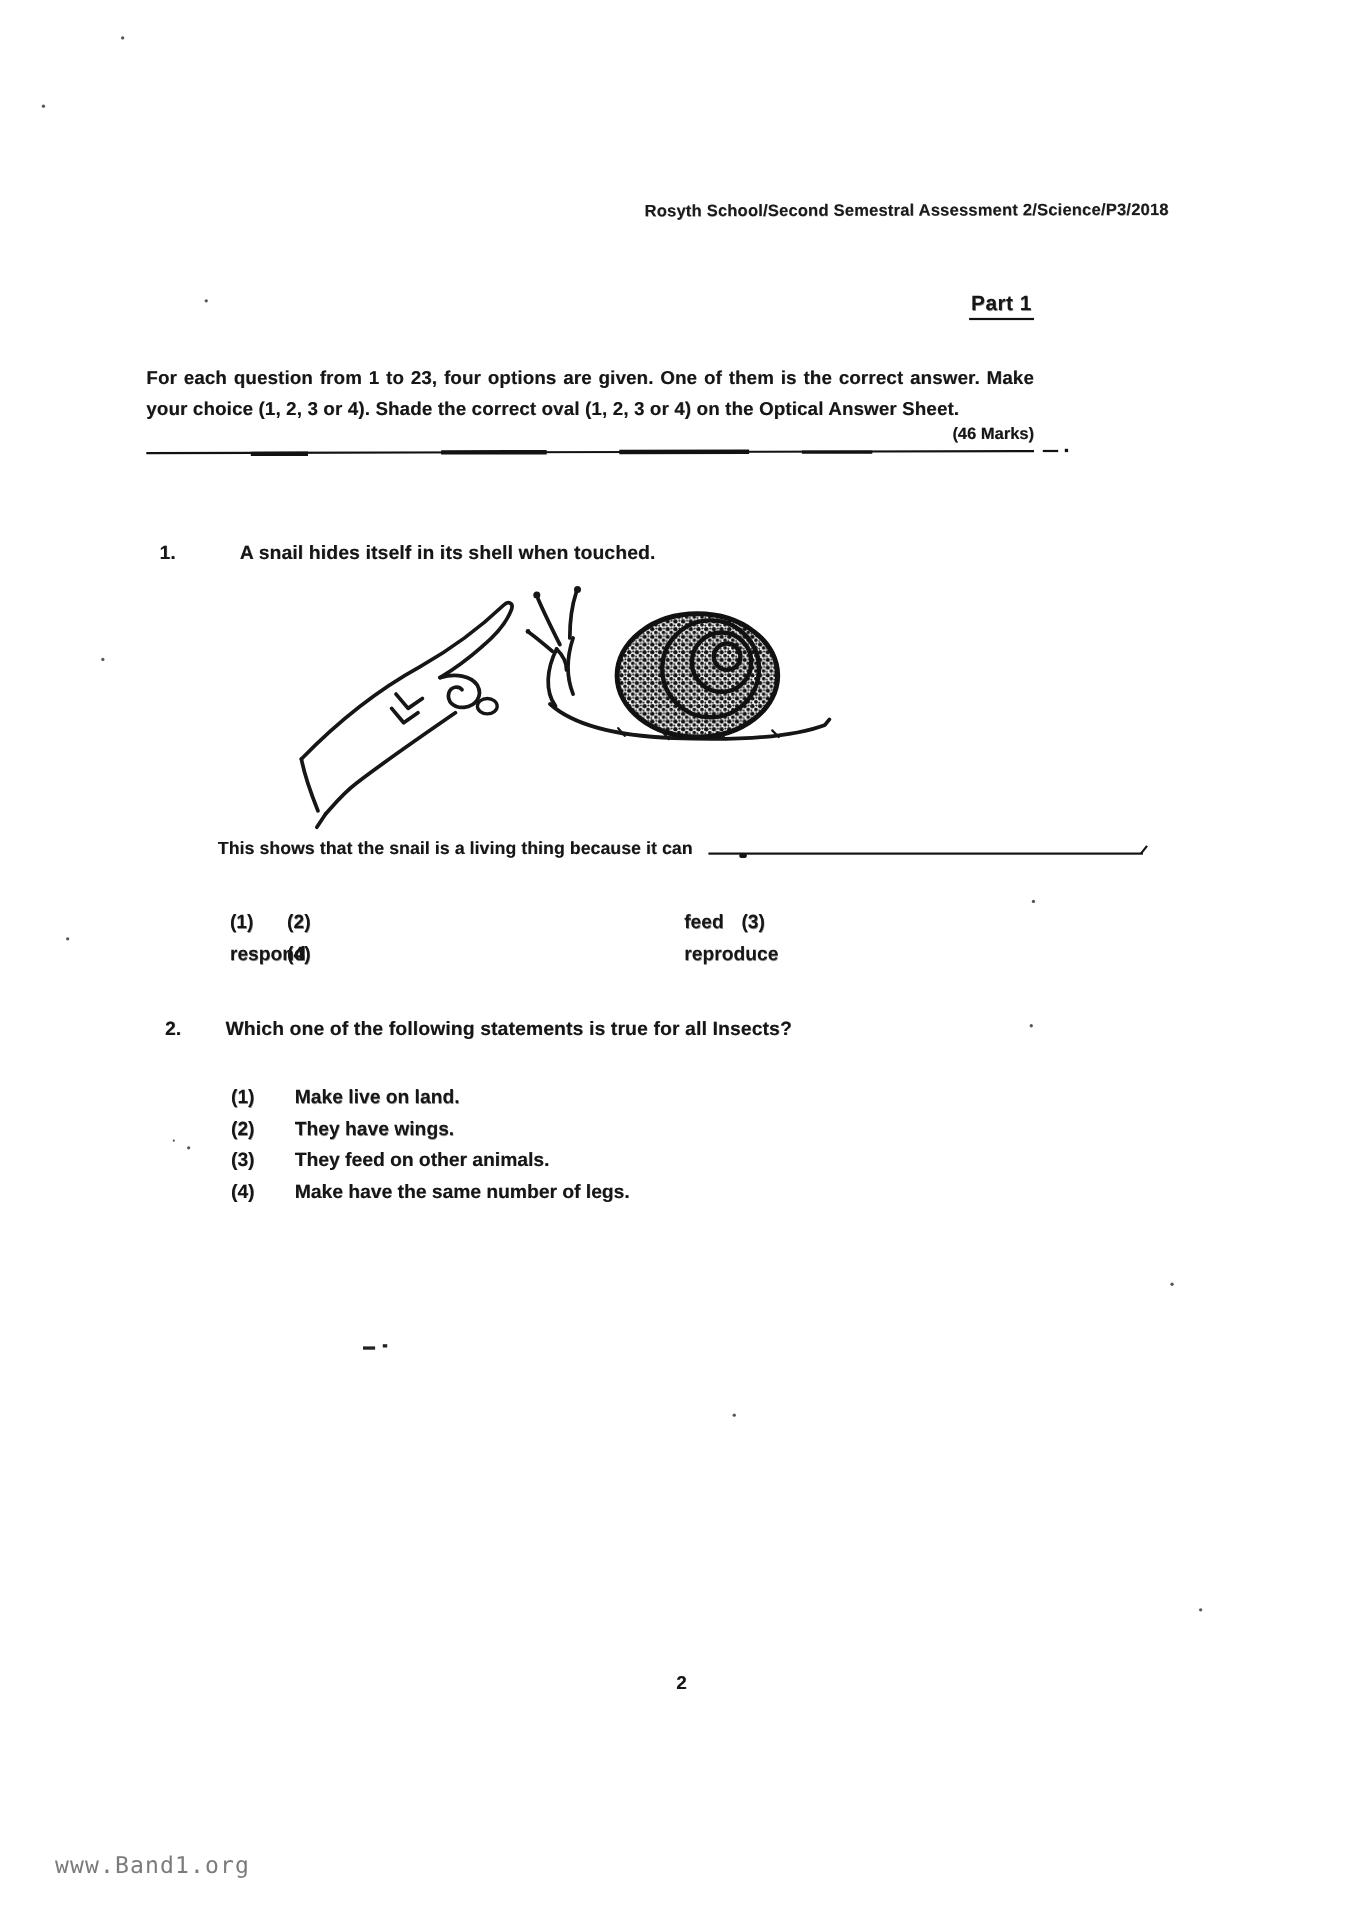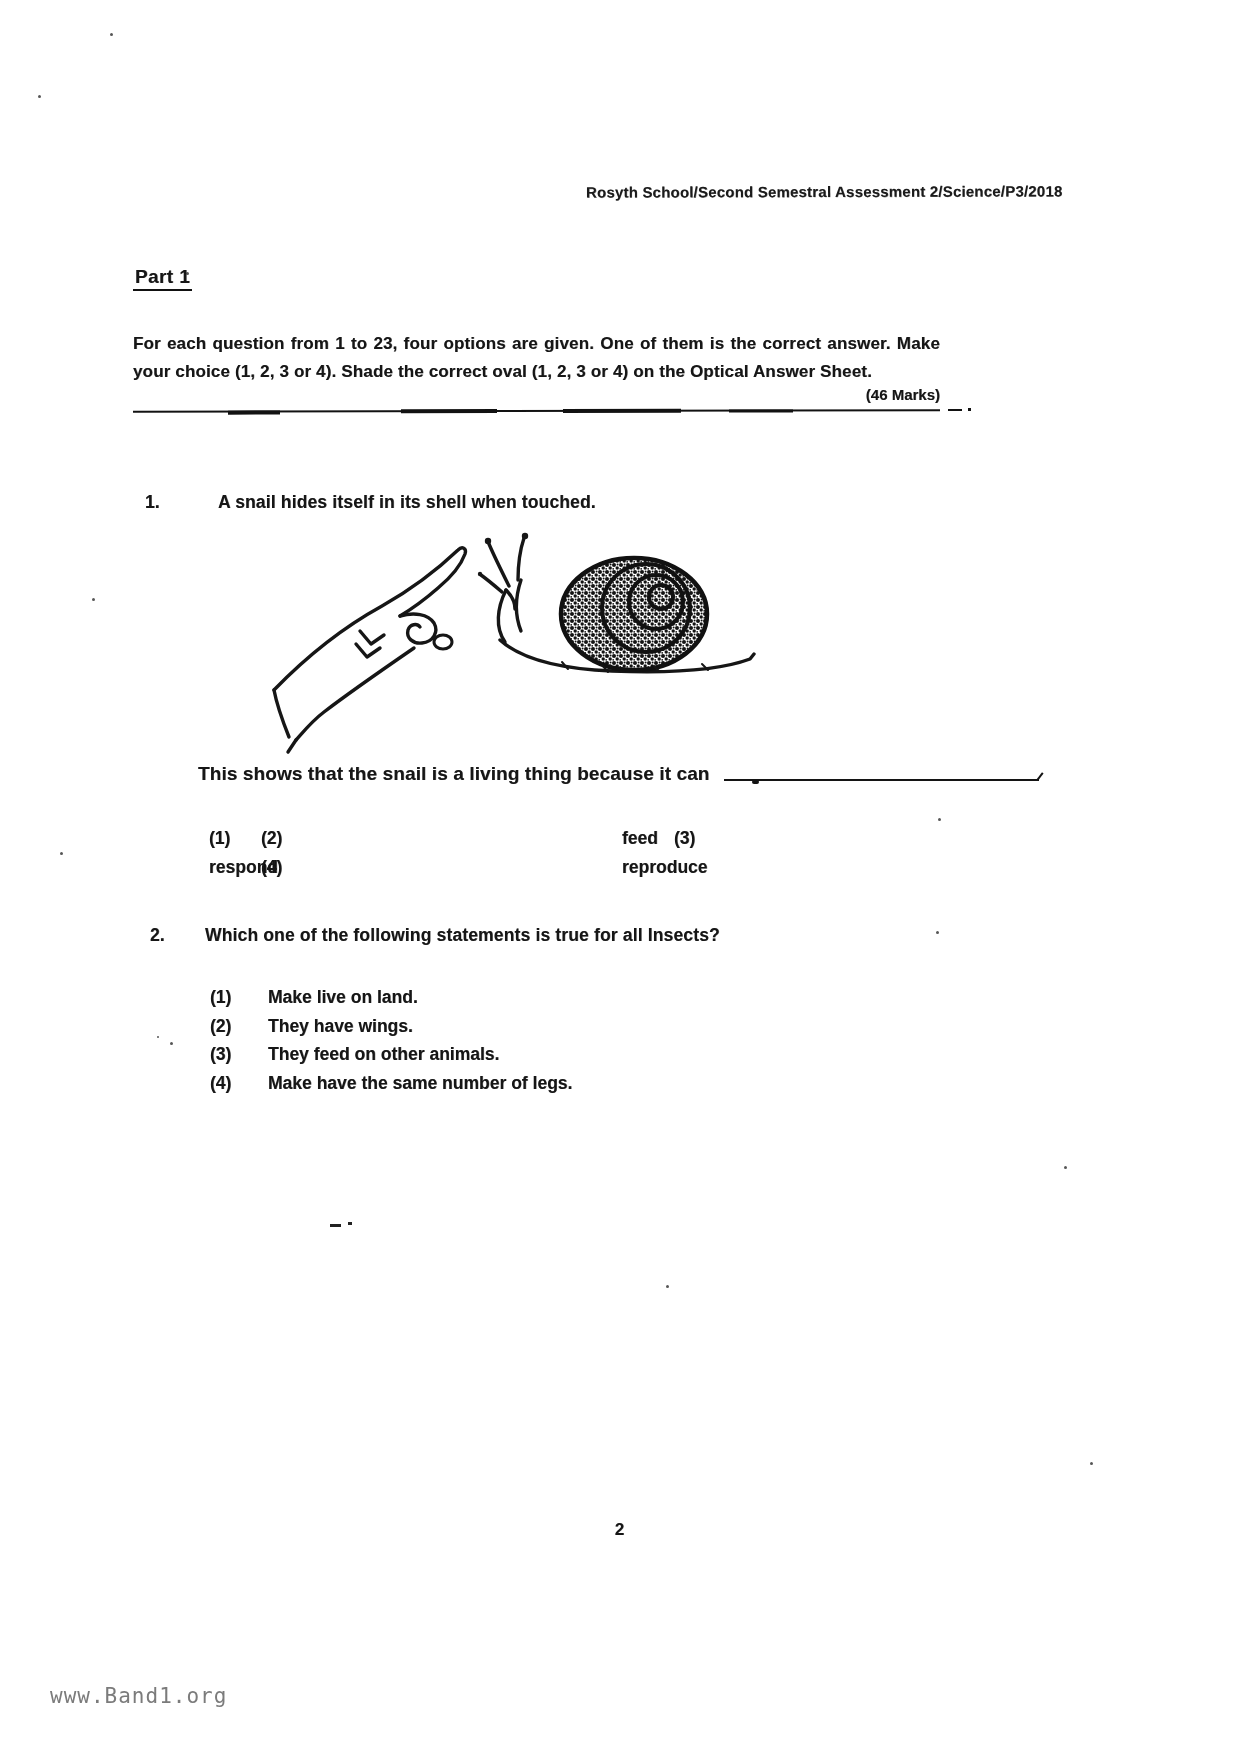--- a/index.html
+++ b/index.html
@@ -6,41 +6,41 @@
   body{
     width:1239px;height:1754px;position:relative;background:#ffffff;
     font-family:"Liberation Sans", sans-serif;color:#161616;overflow:hidden;
   }
   .abs{position:absolute;}
   .ink{text-shadow:0.4px 0.3px 0 rgba(0,0,0,0.45);}
   .header{
     top:183px;right:177px;font-size:15px;font-weight:700;letter-spacing:0.2px;
     color:#1b1b1b;transform:rotate(-0.15deg);
   }
-  .part-title-wrap{top:266px;left:133px;width:807px;text-align:left;}
+  .part-title-wrap{top:266px;left:133px;width:807px;text-align:right;}
   .part-title{
     display:inline-block;font-size:19px;font-weight:700;letter-spacing:0.4px;
     border-bottom:2.5px solid #111;padding:0 2px 1px 2px;
   }
   .instructions{
     top:330px;left:133px;width:807px;font-size:17px;font-weight:700;
     line-height:28px;text-align:justify;letter-spacing:0.15px;
   }
   .marks{top:386px;left:133px;width:807px;text-align:right;font-size:15px;font-weight:700;}
   .hrule{left:133px;top:410px;width:807px;height:2px;background:#121212;transform:rotate(-0.12deg);}
   .hseg{position:absolute;background:#121212;}
   .hrule-dash1{left:948px;top:409px;width:14px;height:2px;background:#121212;}
   .hrule-dash2{left:968px;top:408px;width:3px;height:3px;background:#121212;}
   .qnum{font-size:17.5px;font-weight:700;}
   .qtext{font-size:17.5px;font-weight:700;letter-spacing:0.15px;}
   .q1-num{top:492px;left:145px;}
   .q1-text{top:492px;left:197px;margin-left:21px;}
   .figure{top:528px;left:262px;width:500px;height:228px;}
   .prompt-row{top:763px;left:198px;width:845px;display:flex;align-items:flex-end;}
-  .prompt-text{font-size:19px;font-weight:700;white-space:nowrap;letter-spacing:0.1px;}
+  .prompt-text{font-size:16px;font-weight:700;white-space:nowrap;letter-spacing:0.1px;}
   .blank-line{flex:1;height:2px;background:#141414;margin:0 4px 4px 14px;position:relative;}
   .blank-line .tick{position:absolute;right:-2px;top:-7px;width:2px;height:9px;background:#141414;transform:rotate(38deg);}
   .blank-line .blot{position:absolute;left:28px;top:1px;width:7px;height:4px;background:#141414;border-radius:2px;}
   .q1-options{
     top:824px;left:209px;display:grid;grid-template-columns:52px 361px 52px auto;
     font-size:17.5px;font-weight:700;line-height:29px;
   }
   .q2-num{top:925px;left:150px;}
   .q2-text{top:925px;left:205px;}
   .q2-options{top:983px;left:210px;display:grid;grid-template-columns:58px auto;

